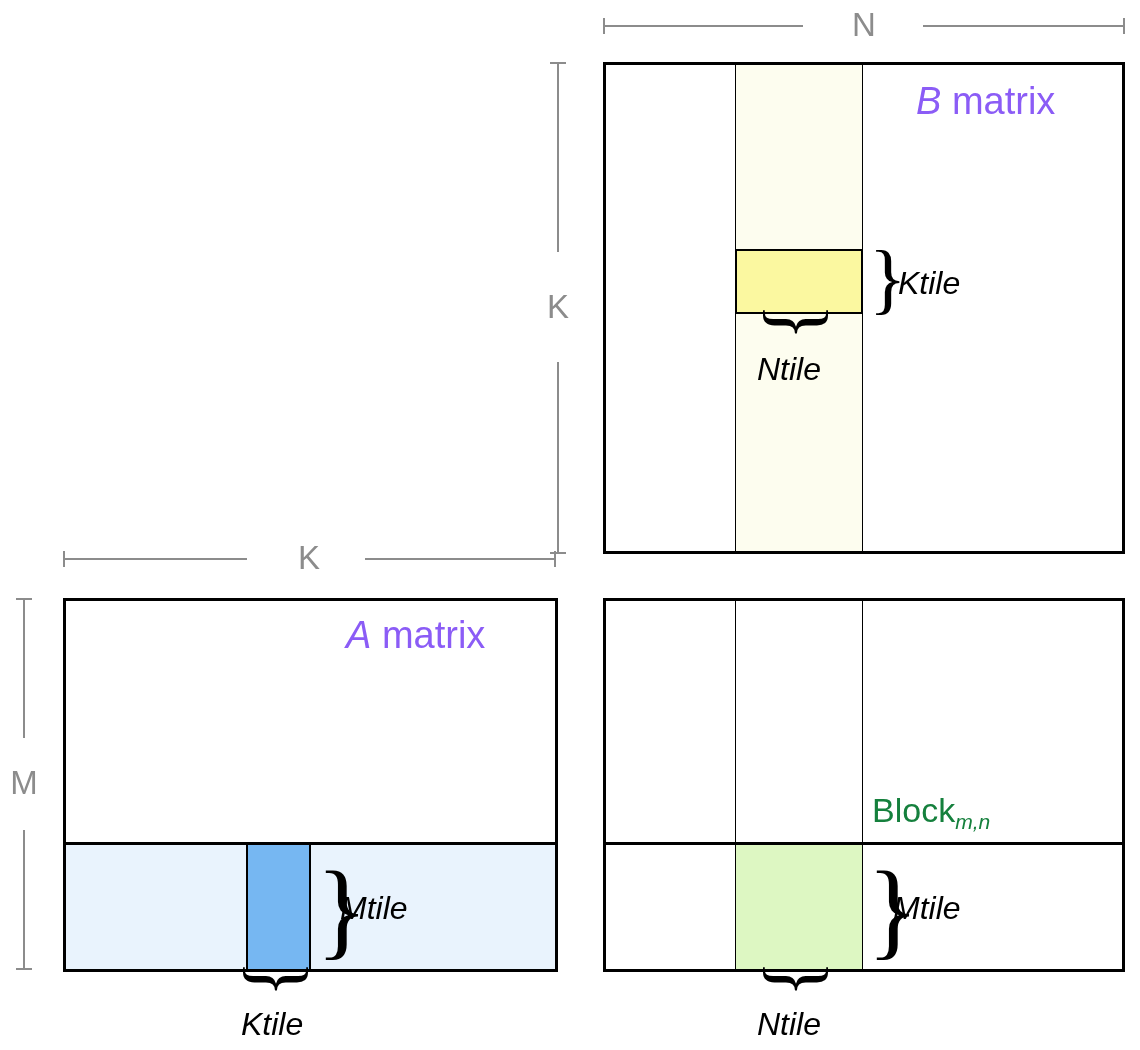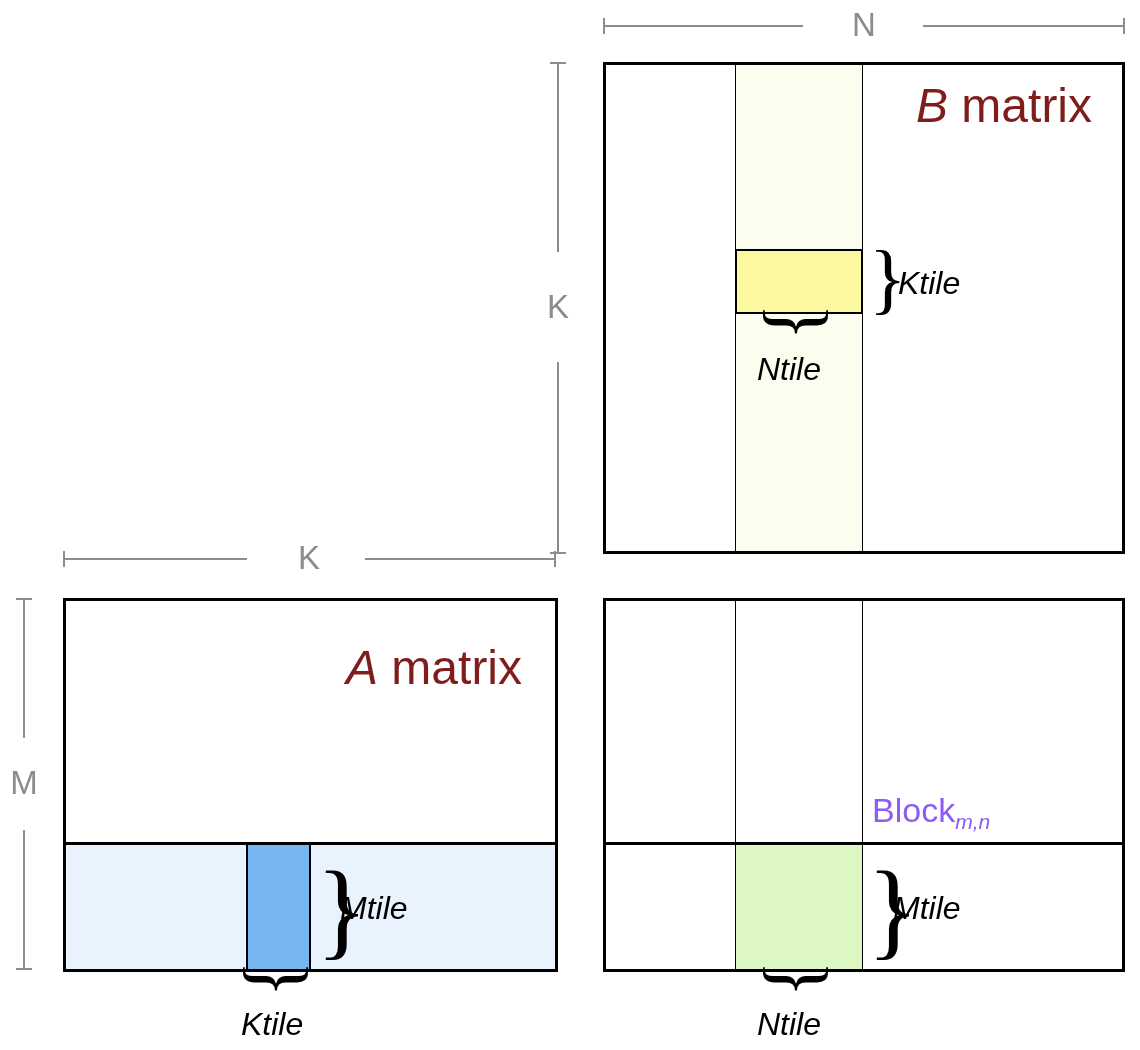--- a/index.html
+++ b/index.html
@@ -63,34 +63,34 @@
   }
   .rule-h-thick {
     position: absolute;
     height: 0;
     border-top: 3px solid #000000;
   }
 
   
   .matrix-label {
     position: absolute;
-    font-size: 48px;
-    line-height: 1;
-    white-space: nowrap;
-    color: #7f1d1d;
+    font-size: 38px;
+    line-height: 1;
+    white-space: nowrap;
+    color: #8b5cf6;
   }
   .matrix-label .letter {
     font-style: italic;
   }
   .block-label {
     position: absolute;
     font-size: 34px;
     line-height: 1;
     white-space: nowrap;
-    color: #8b5cf6;
+    color: #15803d;
   }
   .block-label .sub {
     font-style: italic;
     font-size: 0.62em;
     vertical-align: baseline;
     position: relative;
     top: 0.32em;
   }
 
   
@@ -200,21 +200,21 @@
     <div class="cap" style="left:8px; top:370px; width:16px; height:2px;"></div>
   </div>
 
   <div class="matrix-box" style="left:63px; top:598px; width:495px; height:374px;">
   </div>
 
   <div class="fill strip-a" style="left:66px; top:842px; width:489px; height:127px;"></div>
 
   <div class="fill tile-a" style="left:246px; top:845px; width:65px; height:124px;"></div>
 
-  <div class="matrix-label" style="left:346px; top:644px;">
+  <div class="matrix-label" style="left:346px; top:616px;">
     <span class="letter">A</span><span>&nbsp;</span><span>matrix</span>
   </div>
 
   <div class="brace brace-v" style="left:316px; top:856px; font-size:108px;">}</div>
   <div class="tile-label" style="left:340px; top:892px;">Mtile</div>
 
   <div class="brace brace-h" style="left:246px; top:940px; width:65px; text-align:center;">}</div>
   <div class="tile-label" style="left:241px; top:1008px;">Ktile</div>
 
   <div class="matrix-box" style="left:603px; top:598px; width:522px; height:374px;">

